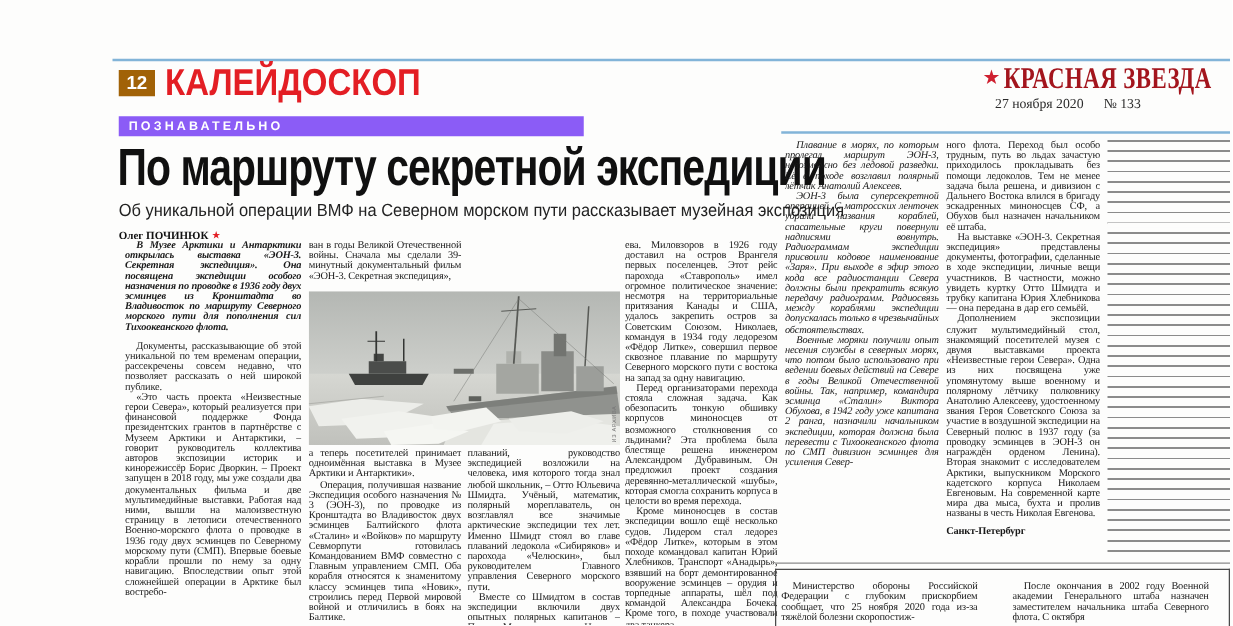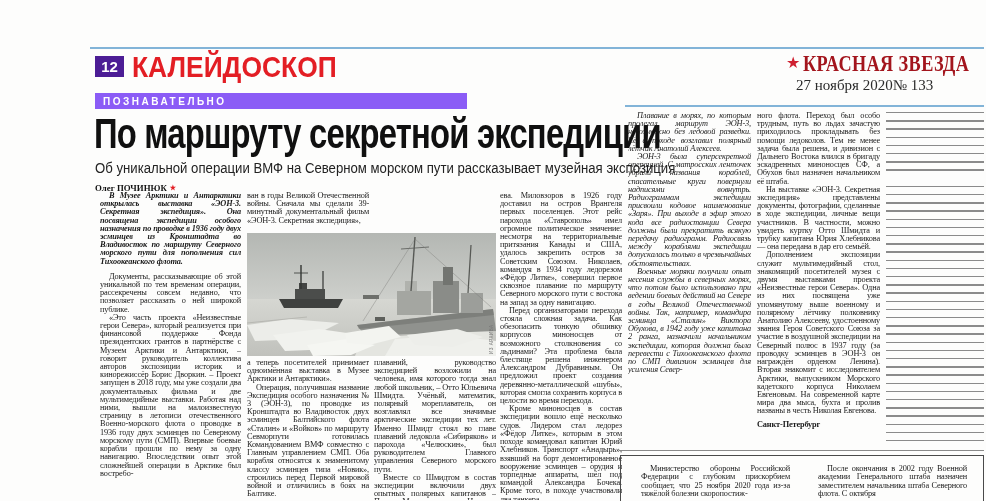--- a/index.html
+++ b/index.html
@@ -2,36 +2,36 @@
 <html lang="ru"><head>
 <meta charset="utf-8">
 <style>
   html,body{margin:0;padding:0;background:#ffffff;}
   .page{position:relative;width:986px;height:501px;background:#fdfdfc;overflow:hidden;
         font-family:"Liberation Serif",serif;color:#1a1a1a;}
   .rule{position:absolute;background:#82b4d8;}
   #topRule{left:90px;top:47px;width:894px;height:2px;}
   #mastRule{left:625px;top:105px;width:359px;height:2px;}
 
-  .pagenum{position:absolute;left:95px;top:56px;width:29px;height:21px;background:#4c1d95;
+  .pagenum{position:absolute;left:95px;top:56px;width:29px;height:21px;background:#a16207;
            color:#fff;font-family:"Liberation Sans",sans-serif;font-weight:bold;font-size:15px;
            display:flex;align-items:center;justify-content:center;}
   .section{position:absolute;left:132px;top:50px;color:#e31e24;white-space:nowrap;
            font-family:"Liberation Sans",sans-serif;font-weight:bold;font-size:30px;
            transform:scaleX(.88);transform-origin:left top;}
   .rubric{position:absolute;left:95px;top:93px;width:372px;height:16px;background:#8b5cf6;
           color:#fff;font-family:"Liberation Sans",sans-serif;font-weight:bold;font-size:10px;
           letter-spacing:2.5px;line-height:17px;padding-left:8px;box-sizing:border-box;}
 
   .masthead{position:absolute;left:786px;top:51px;width:198px;}
   .mast-row{display:flex;align-items:center;gap:3px;}
   .mast-star{color:#cf2030;font-size:16px;line-height:1;flex:0 0 auto;}
   .mast-title{display:inline-block;color:#a3151d;font-weight:bold;font-size:24px;line-height:1;
               white-space:nowrap;transform:scaleX(.76);transform-origin:left center;letter-spacing:.5px;}
-  .mast-date-row{display:flex;margin-top:2px;padding-left:10px;font-size:15px;color:#2b2b2b;}
+  .mast-date-row{display:flex;gap:16px;margin-top:2px;padding-left:10px;font-size:11px;color:#2b2b2b;}
 
   .headline{position:absolute;left:94px;top:110px;margin:0;color:#101010;white-space:nowrap;
             font-family:"Liberation Sans",sans-serif;font-weight:bold;font-size:42px;
             letter-spacing:-1px;transform:scaleX(.78);transform-origin:left top;}
   .subhead{position:absolute;left:95px;top:160px;color:#222;white-space:nowrap;
            font-family:"Liberation Sans",sans-serif;font-size:14px;
            transform:scaleX(.94);transform-origin:left top;}
   .byline{position:absolute;left:95px;top:183px;font-size:8.8px;font-weight:bold;color:#111;}
   .byline-star{color:#e31e24;font-size:7px;margin-left:3px;vertical-align:1px;}
 
@@ -59,21 +59,21 @@
 
   #c7{position:absolute;left:886px;top:112px;width:98px;height:333px;opacity:.55;
       background:
         repeating-linear-gradient(to bottom, #2f2f2f 0 1.4px, transparent 1.4px 8.2px);}
   #c7::after{content:"";position:absolute;left:0;top:66px;width:100%;height:4px;background:#fdfdfc;
              box-shadow:0 118px 0 #fdfdfc, 0 206px 0 #fdfdfc;}
 
   #sepLine{position:absolute;left:620px;top:450px;width:364px;height:1px;background:#8a8a8a;}
   #notice{position:absolute;left:620px;top:455px;width:364px;height:46px;box-sizing:border-box;
           border:1.3px solid #4a4a4a;border-bottom:none;display:flex;gap:28px;
-          padding:9px 16px 0 20px;}
+          padding:9px 16px 0 4px;}
   #notice p{margin:0;flex:1;font-size:8.3px;line-height:8.4px;letter-spacing:-.15px;
             text-align:justify;text-indent:9px;}
 </style>
 </head>
 <body>
 
 <div class="page">
 
   <div id="topRule" class="rule"></div>
 

